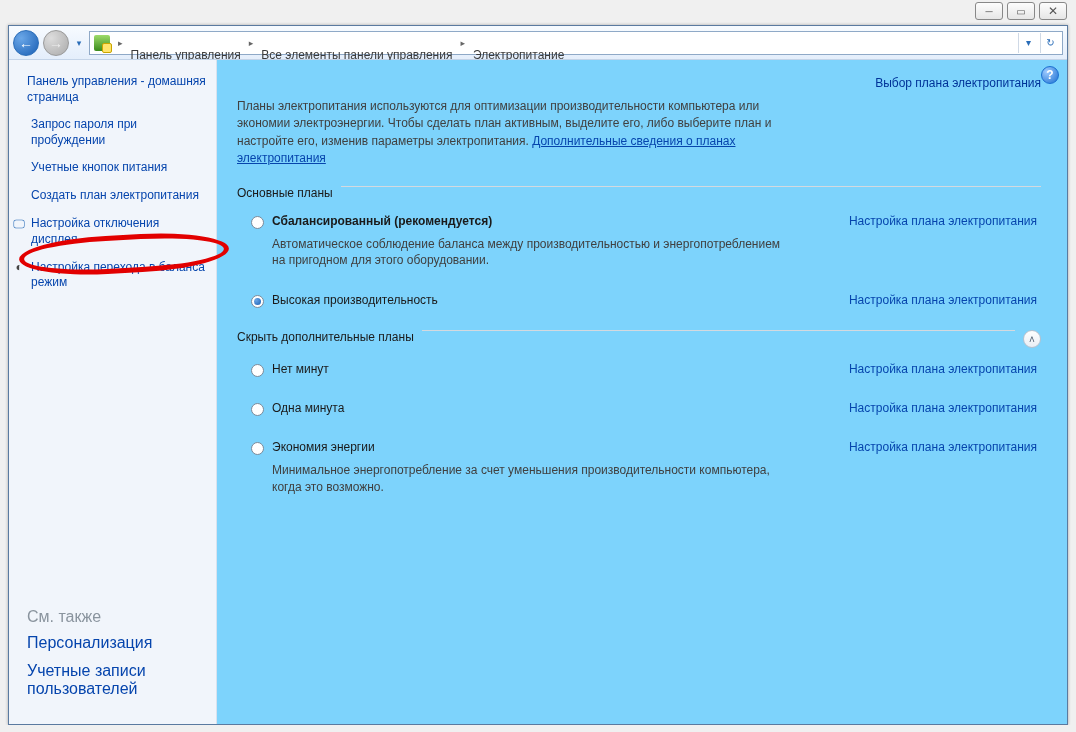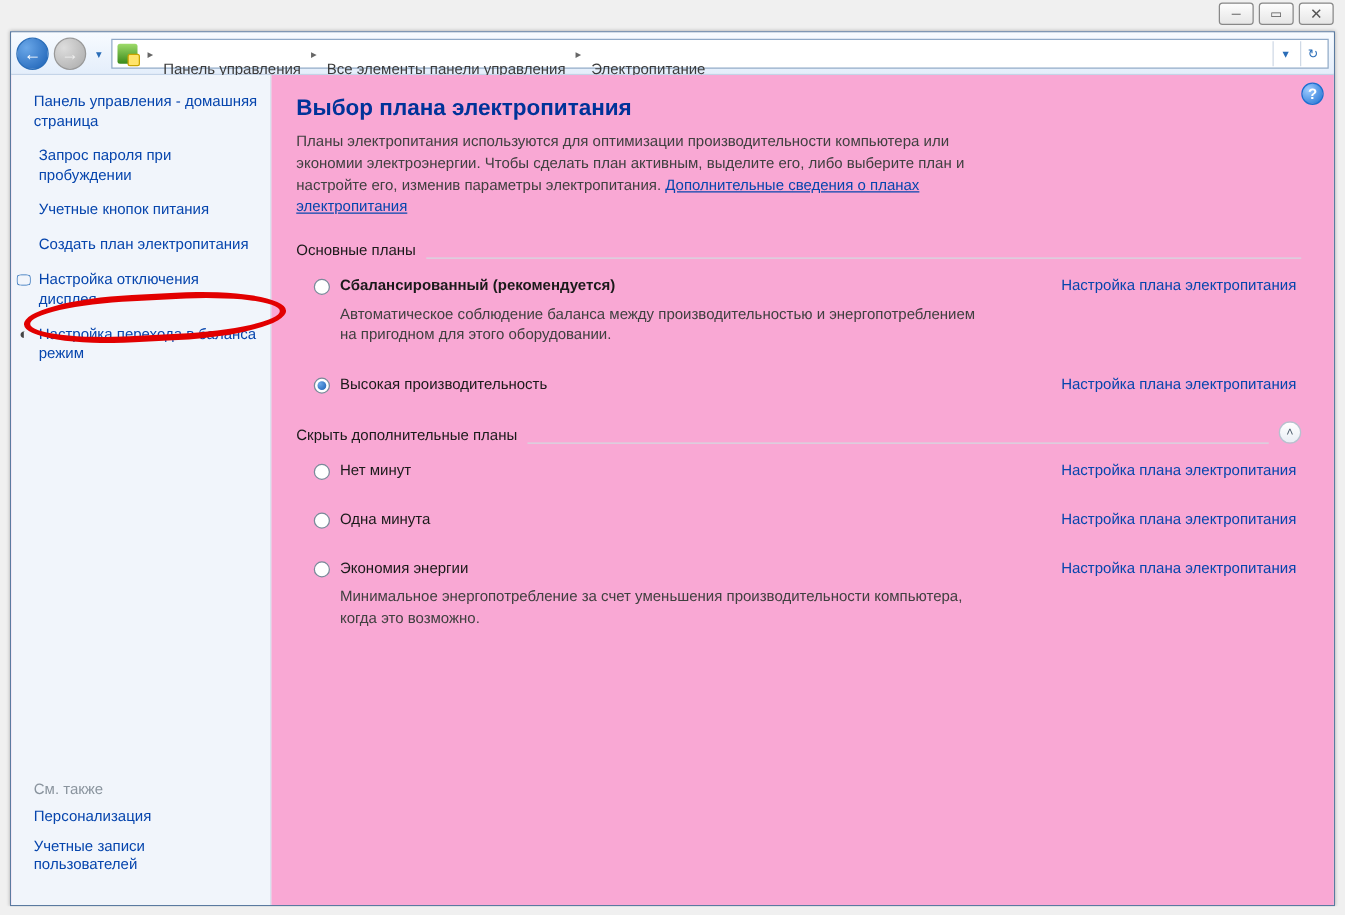--- a/index.html
+++ b/index.html
@@ -84,21 +84,21 @@
     border:1px solid #8fa9c7; background:#fff;
     display:flex; align-items:center; padding:0 4px;
     color:#888; font-style:italic;
     gap:6px;
   }
   .searchbox span.txt{ flex:1; overflow:hidden; white-space:nowrap;}
   .searchbox .mag{ color:#3a6ea5; font-style:normal;}
   
   .body {
     flex:1; display:flex; min-height:0;
-    background:#f9a8d4;
+    background:#7dd3fc;
   }
   .sidebar {
     width:208px;
     background:#f1f5fb;
     border-right:1px solid #d9e2ee;
     display:flex; flex-direction:column;
     padding:8px 0 6px 0;
     position:relative;
   }
   .side-link {
@@ -120,49 +120,50 @@
     left:10px; top:175px;
     width:210px; height:38px;
     border:5px solid #e20000;
     border-radius:50% / 60%;
     transform: rotate(-3deg);
     pointer-events:none;
   }
   .side-spacer{ flex:1;}
   .side-footer {
     padding:10px 18px;
-    color:#707a85; font-size:12px;
+    color:#707a85; font-size:16px;
   }
   .side-footer .hdr{ color:#8a949e; margin-bottom:8px;}
   .side-footer .lnk{ color:#0645ad; margin-bottom:10px; cursor:pointer;}
   
   .content {
     flex:1; padding:10px 26px 10px 20px;
     position:relative;
     overflow:auto;
   }
   .help-circle{
     position:absolute; top:6px; right:8px;
     width:18px; height:18px; border-radius:50%;
     background: radial-gradient(circle at 30% 30%, #9ecbff,#1b6fd1);
     color:#fff; font-weight:bold; font-size:12px;
     display:flex; align-items:center; justify-content:center;
     border:1px solid #1b6fd1;
   }
   h1.title {
-    color:#003399; font-weight:700; font-size:18px;
+    color:#003399; font-weight:400; font-size:12px;
     margin:6px 0 8px 0;
+    text-align:right;
   }
   .desc { color:#404040; line-height:1.45; max-width:560px;}
   .desc a{ color:#0645ad; text-decoration:underline; cursor:pointer;}
   .section {
     margin-top:18px;
   }
   .section-hdr {
-    display:flex; align-items:flex-end; gap:8px;
+    display:flex; align-items:flex-start; gap:8px;
     color:#1a1a1a; font-size:12px;
     margin-bottom:10px;
   }
   .section-hdr .line{ flex:1; height:1px; background:#d4d9df;}
   .collapse-btn{
     width:18px; height:18px; border:1px solid #b7c2cf; border-radius:50%;
     background:linear-gradient(#fff,#e9eef5);
     display:flex; align-items:center; justify-content:center;
     font-size:10px; color:#4b5a6b;
   }

